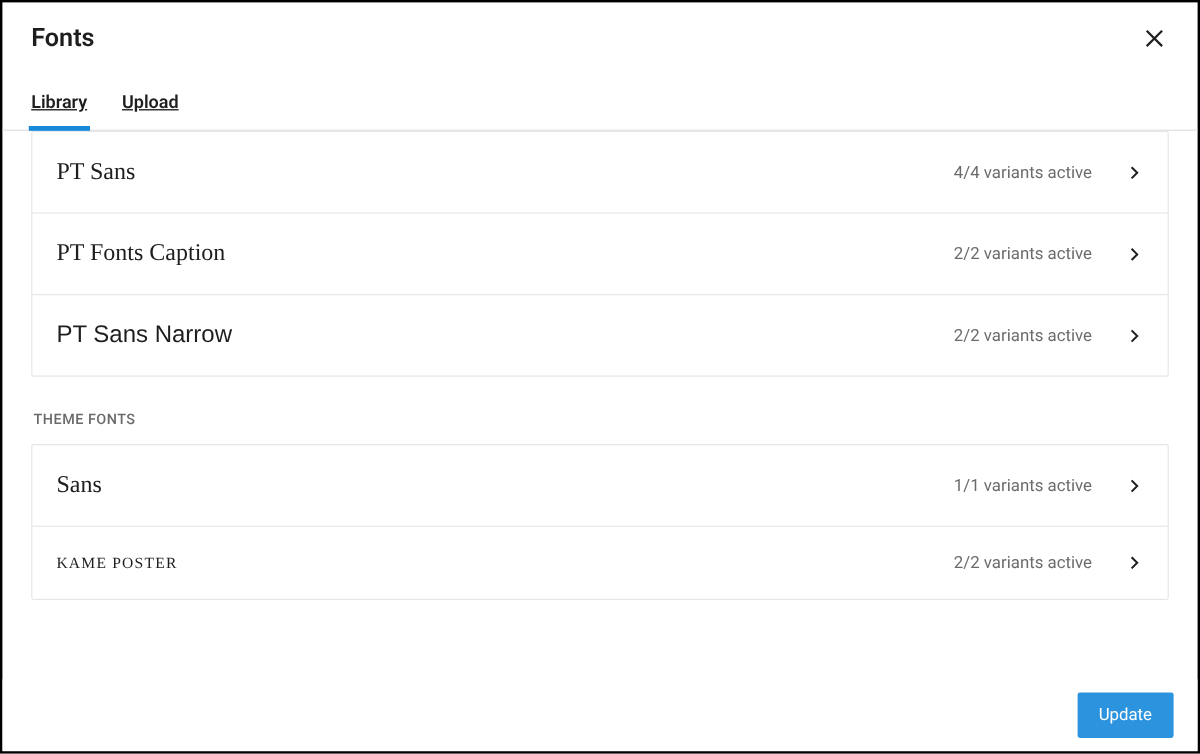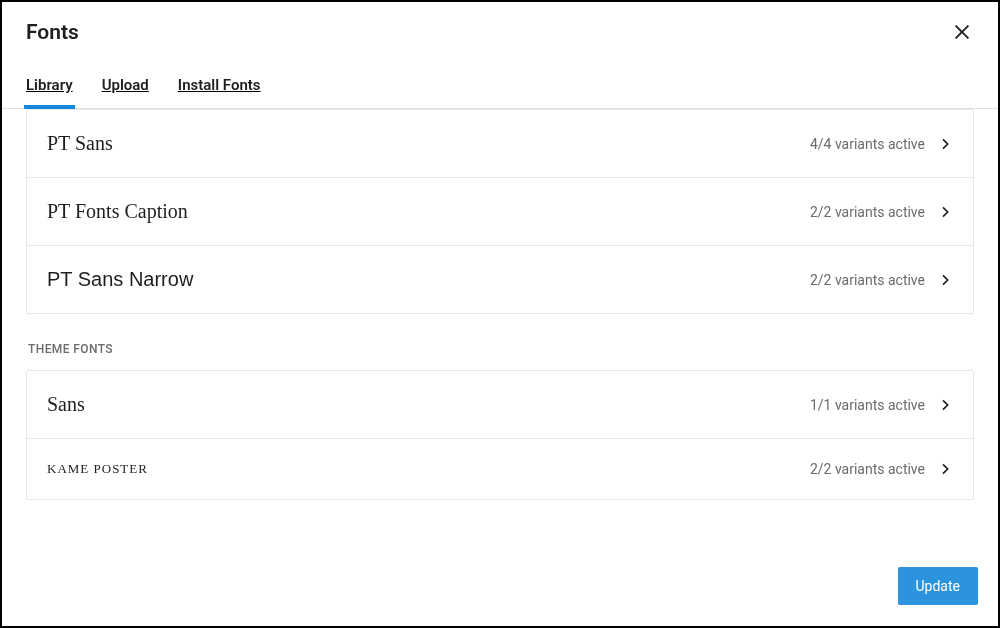--- a/index.html
+++ b/index.html
@@ -103,34 +103,34 @@
     .font-name.poster {
       font-family: "Times New Roman", serif;
       letter-spacing: 1px;
       font-size: 13px;
       font-variant: small-caps;
       text-transform: uppercase;
     }
     .row-right {
       display: flex;
       align-items: flex-start;
-      gap: 12px;
+      gap: 27px;
     }
     .variants-text {
       font-size: 14px;
       color: #6b6b6b;
     }
     .chevron {
       width: 16px;
       height: 16px;
       color: #1e1e1e;
     }
     .footer {
       position: absolute;
-      bottom: 10px;
+      bottom: 0;
       left: 0;
       right: 0;
       height: 60px;
       display: flex;
       align-items: center;
       justify-content: flex-end;
       padding: 0 20px;
       background: #fff;
     }
     .update-btn {
@@ -153,21 +153,20 @@
     <svg viewBox="0 0 24 24" fill="none" stroke="currentColor" stroke-width="2">
       <line x1="5" y1="5" x2="19" y2="19"></line>
       <line x1="19" y1="5" x2="5" y2="19"></line>
     </svg>
   </div>
 </div>
 
 <div class="tabs">
   <div class="tab active">Library</div>
   <div class="tab">Upload</div>
-  <div class="tab">Install Fonts</div>
 </div>
 
 <div class="content">
 
 
   <div class="font-list">
     <div class="font-row">
       <div class="font-name pt-sans">PT Sans</div>
       <div class="row-right">
         <span class="variants-text">4/4 variants active</span>

